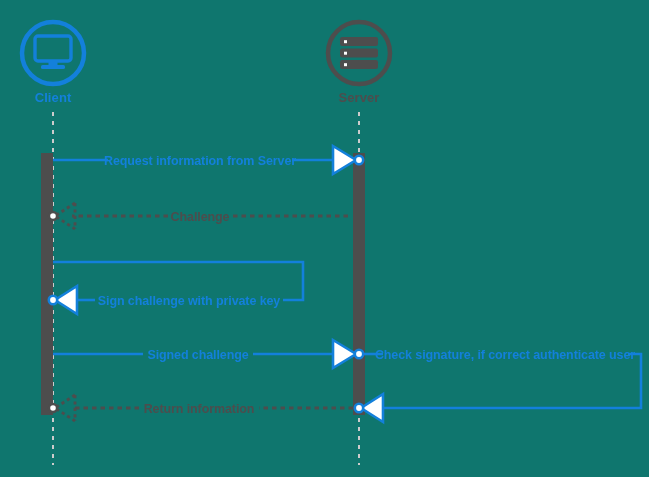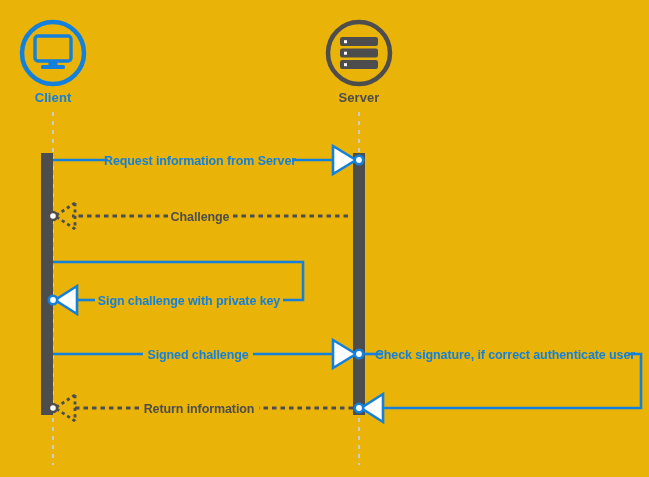--- a/index.html
+++ b/index.html
@@ -7,21 +7,21 @@
     padding: 0;
     background: #ffffff;
   }
   body {
     font-family: "Liberation Sans", sans-serif;
   }
   #diagram-root {
     position: relative;
     width: 649px;
     height: 477px;
-    background: #eab308;
+    background: #0f766e;
     overflow: hidden;
   }
   #seq-svg {
     position: absolute;
     left: 0;
     top: 0;
     width: 649px;
     height: 477px;
     display: block;
   }

